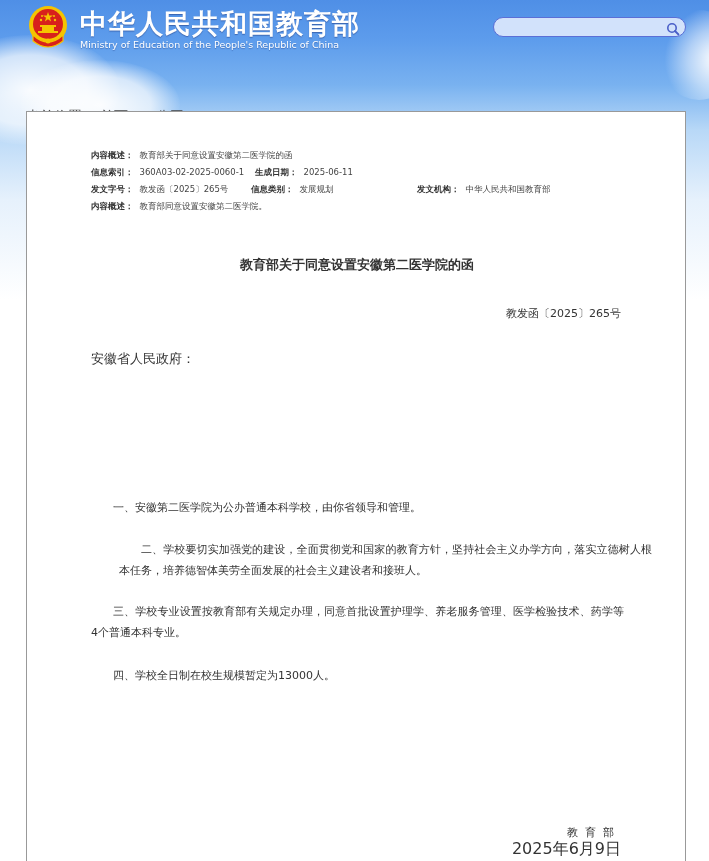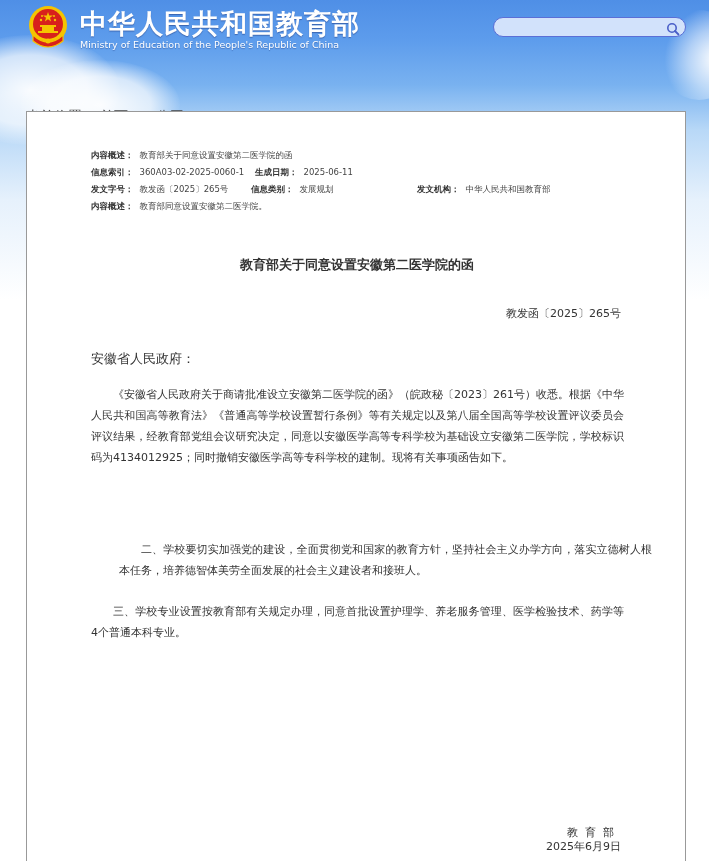--- a/index.html
+++ b/index.html
@@ -78,21 +78,21 @@
       position: absolute; left: 64px; top: 238px; font-size: 13px; color: #333;
     }
     .para {
       position: absolute; left: 64px; width: 533px; font-size: 11px; line-height: 21px;
       color: #333; text-indent: 22px; text-align: justify;
     }
     .signature {
       position: absolute; right: 64px; top: 684px; font-size: 11px; color: #333; letter-spacing: 7px; margin-top: 29px;
     }
     .sign-date {
-      position: absolute; right: 64px; top: 727px; font-size: 11px; color: #333;
+      position: absolute; right: 64px; top: 727px; font-size: 16px; color: #333;
     }
   </style>
 </head>
 <body>
 
 <div class="bg-sky"></div>
 <div class="cloud" style="left:-60px; top:35px; width:180px; height:110px;"></div>
 <div class="cloud" style="left:20px; top:60px; width:160px; height:90px;"></div>
 <div class="dandelion"></div>
 
@@ -152,19 +152,20 @@
     </div>
     <div class="info-row" style="top:51px; left:0;">
       <span class="info-label">内容概述：</span><span class="info-value">教育部同意设置安徽第二医学院。</span>
     </div>
   </div>
 
   <div class="doc-title">教育部关于同意设置安徽第二医学院的函</div>
   <div class="doc-number">教发函〔2025〕265号</div>
   <div class="salutation">安徽省人民政府：</div>
 
-  <p class="para" style="top:272px;">《安徽省人民政府关于商请批准设立安徽第二医学院的函》（皖政秘〔2023〕261号）收悉。根据《中华人民共和国高等教育法》《普通高等学校设置暂行条例》等有关规定以及第八届全国高等学校设置评议委员会评议结果，经教育部党组会议研究决定，同意以安徽医学高等专科学校为基础设立安徽第二医学院，学校标识码为4134012925；同时撤销安徽医学高等专科学校的建制。现将有关事项函告如下。</p>
+  <p class="para" style="top:385px;">一、安徽第二医学院为公办普通本科学校，由你省领导和管理。</p>
   <p class="para" style="top:427px;margin-left:28px;">二、学校要切实加强党的建设，全面贯彻党和国家的教育方针，坚持社会主义办学方向，落实立德树人根本任务，培养德智体美劳全面发展的社会主义建设者和接班人。</p>
   <p class="para" style="top:489px;">三、学校专业设置按教育部有关规定办理，同意首批设置护理学、养老服务管理、医学检验技术、药学等4个普通本科专业。</p>
+  <p class="para" style="top:553px;">四、学校全日制在校生规模暂定为13000人。</p>
 
   <div class="signature">教育部</div>
   <div class="sign-date">2025年6月9日</div>
 </div>
 
 </body></html>

